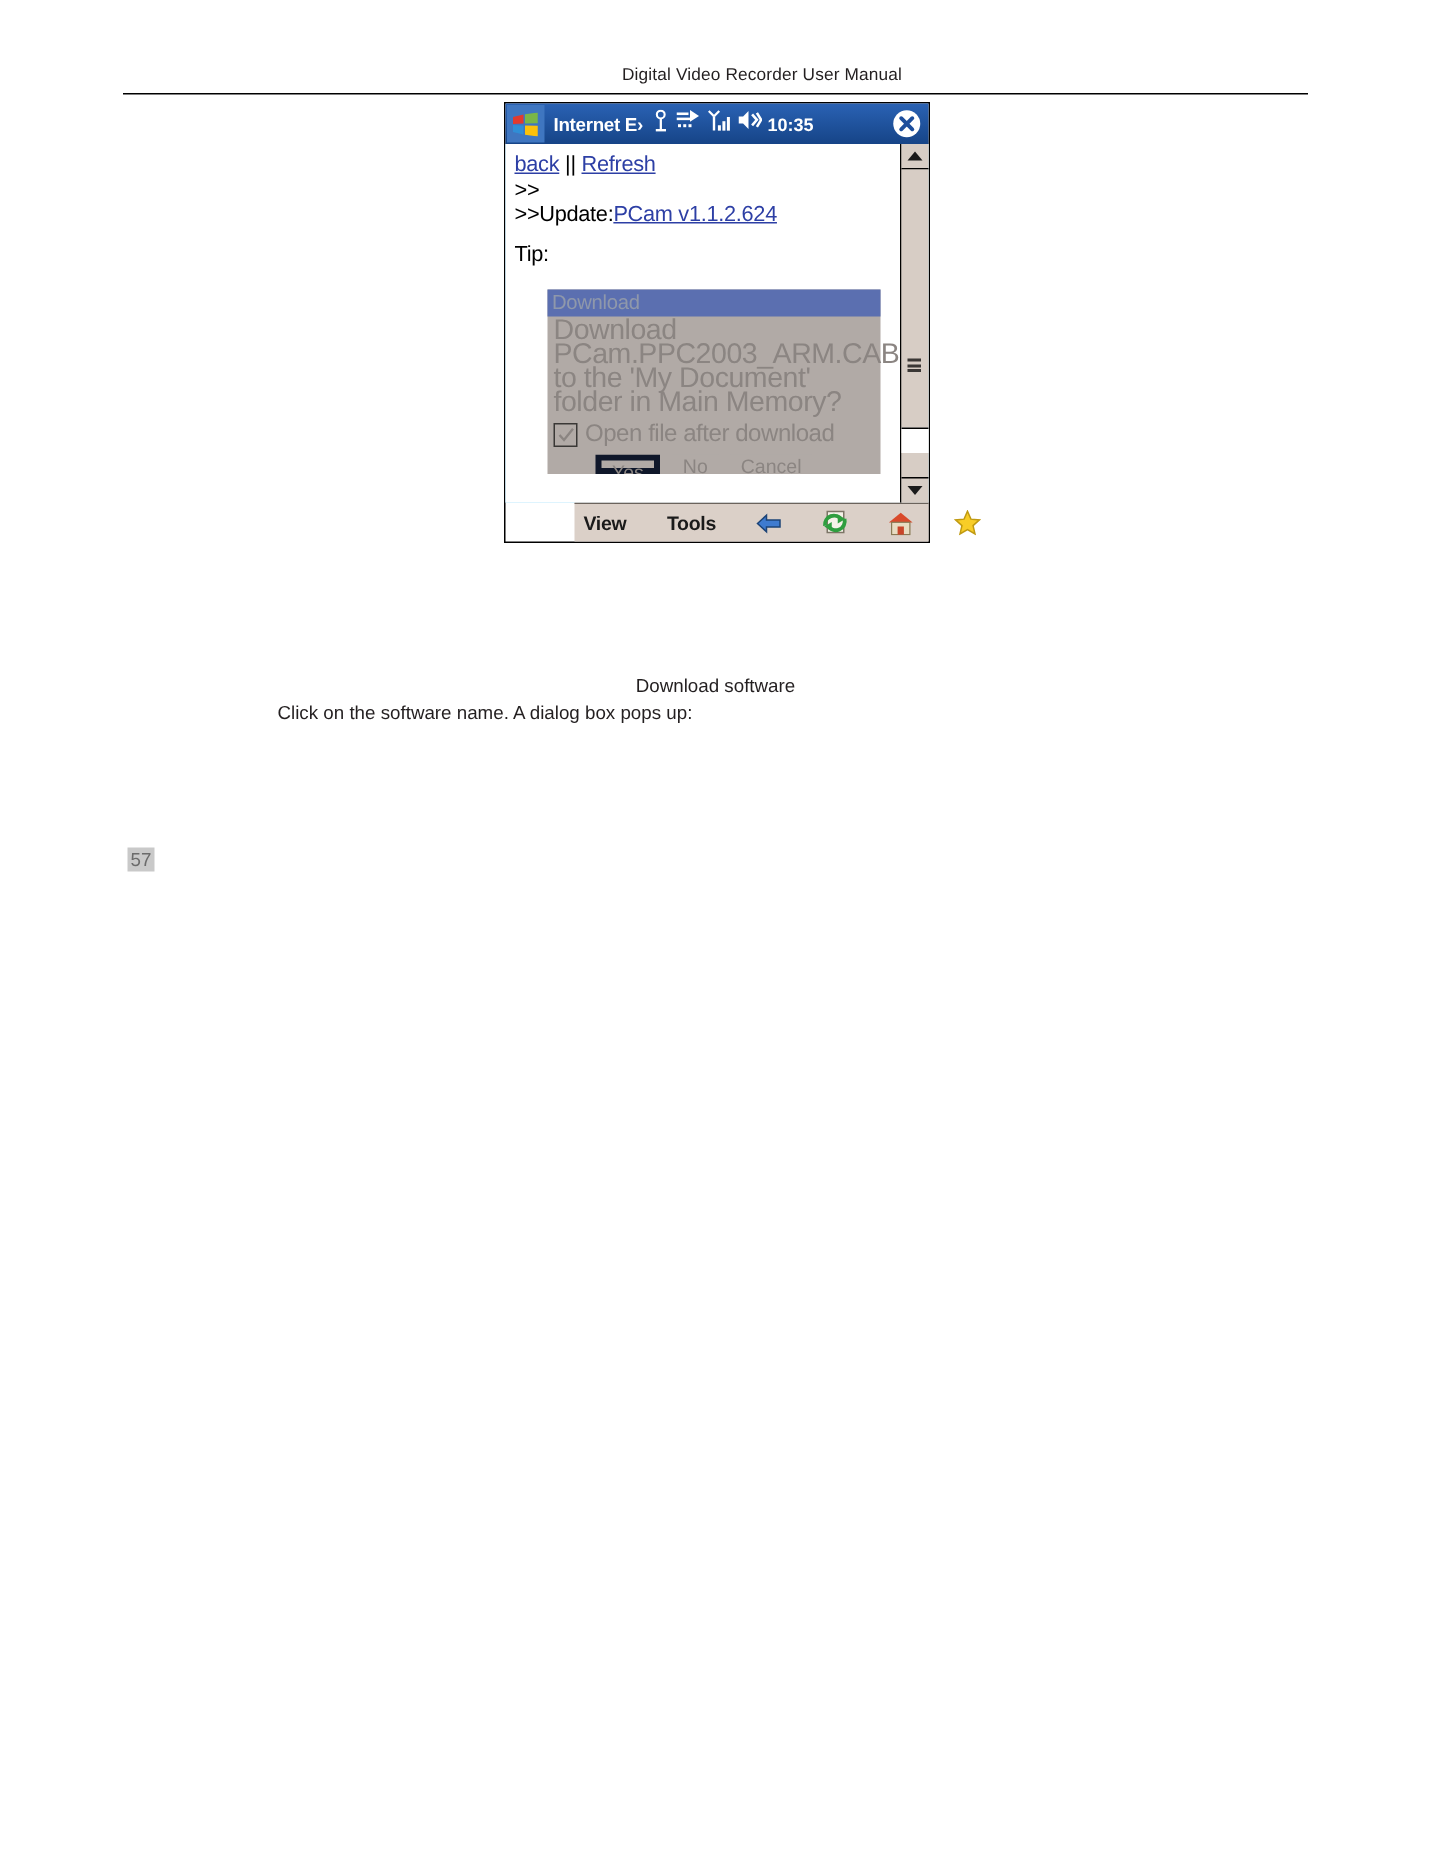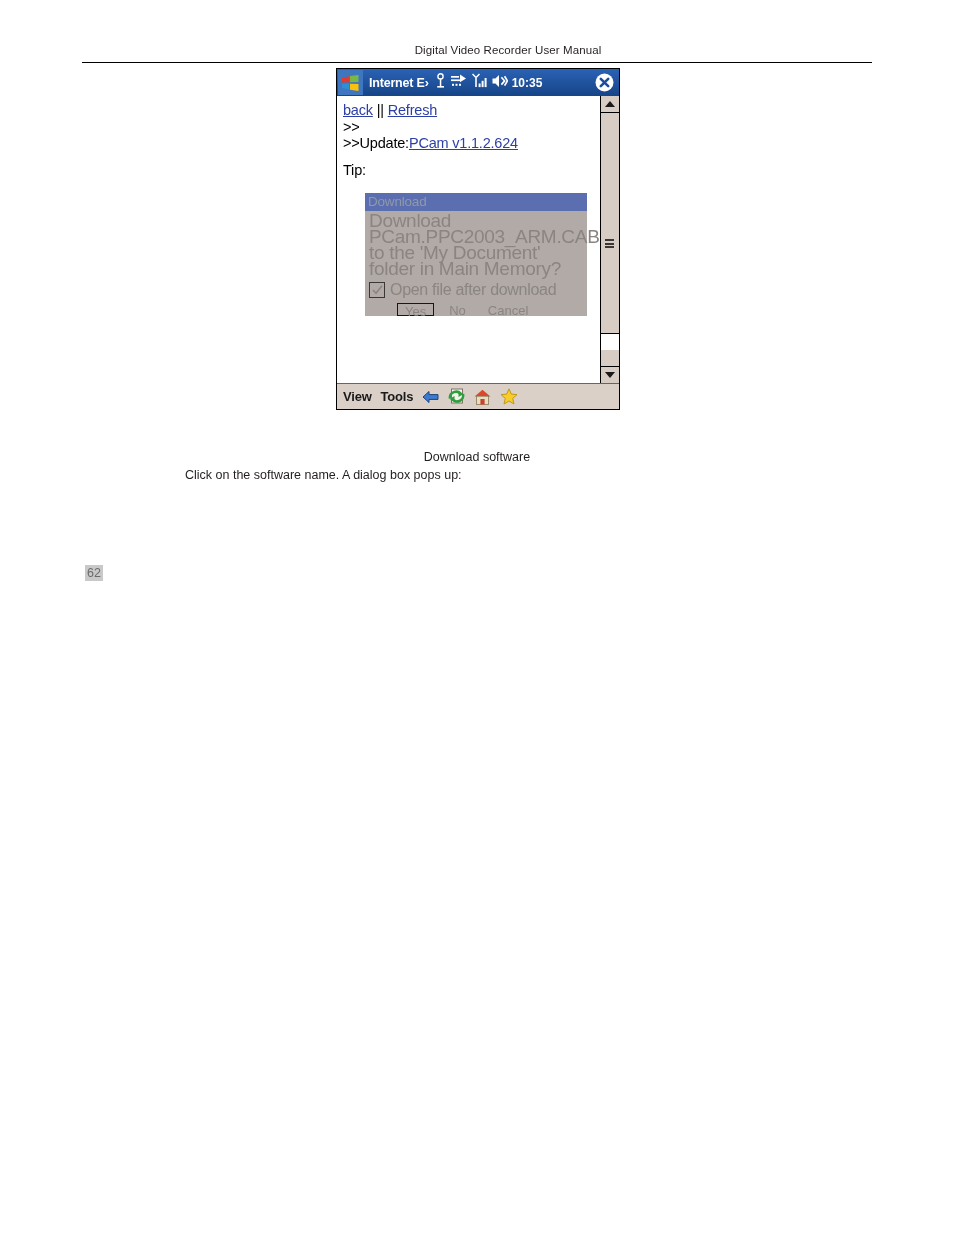--- a/index.html
+++ b/index.html
@@ -138,21 +138,21 @@
     width: 22px; height: 22px;
     display: flex;
     align-items: center;
     justify-content: center;
     flex: 0 0 auto;
   }
 
   
   .content-wrap {
     display: flex;
-    height: 287px;
+    height: 239px;
     background: #7dd3fc;
   }
   .content {
     flex: 1 1 auto;
     position: relative;
     overflow: hidden;
     padding: 6px 4px 0 6px;
     box-sizing: border-box;
     background: #ffffff;
   }
@@ -231,21 +231,21 @@
   .dialog-buttons {
     display: flex;
     gap: 8px;
     margin-top: 4px;
     padding-left: 28px;
     height: 13px;
     overflow: hidden;
   }
   .dlg-btn {
     background: #b1aaa6;
-    border: 1px solid #0f172a;
+    border: 4px solid #0f172a;
     font-size: 13px;
     color: #8b8582;
     padding: 1px 7px;
     line-height: 14px;
   }
   .dlg-btn.plain { border: 0; }
 
   
   .scrollbar {
     width: 18px;
@@ -311,22 +311,23 @@
   }
 
   
   .toolbar {
     height: 26px;
     background: #dbd0c8;
     border-top: 1px solid #6b635c;
     display: flex;
     align-items: center;
     padding-left: 6px;
-    gap: 9px;
-    box-sizing: border-box;
+    gap: 27px;
+    box-sizing: border-box;
+    margin-left: 46px;
   }
   .tool-label {
     font-size: 13px;
     font-weight: bold;
     color: #1a1a1a;
     letter-spacing: -0.2px;
   }
   .tool-icon { display:flex; align-items:center; }
 
   
@@ -507,13 +508,13 @@
       <svg width="18" height="17" viewBox="0 0 18 17">
         <path d="M9 0.8 L11.3 6.1 L17 6.6 L12.7 10.4 L14 16 L9 13 L4 16 L5.3 10.4 L1 6.6 L6.7 6.1 Z" fill="#f8cd27" stroke="#c09a12" stroke-width="1"></path>
       </svg>
     </span>
   </div>
 
 </div>
 
 <div class="caption">Download software</div>
 <div class="body-text">Click on the software name. A dialog box pops up:</div>
-<div class="page-number">62</div>
+<div class="page-number">57</div>
 
 </body></html>

